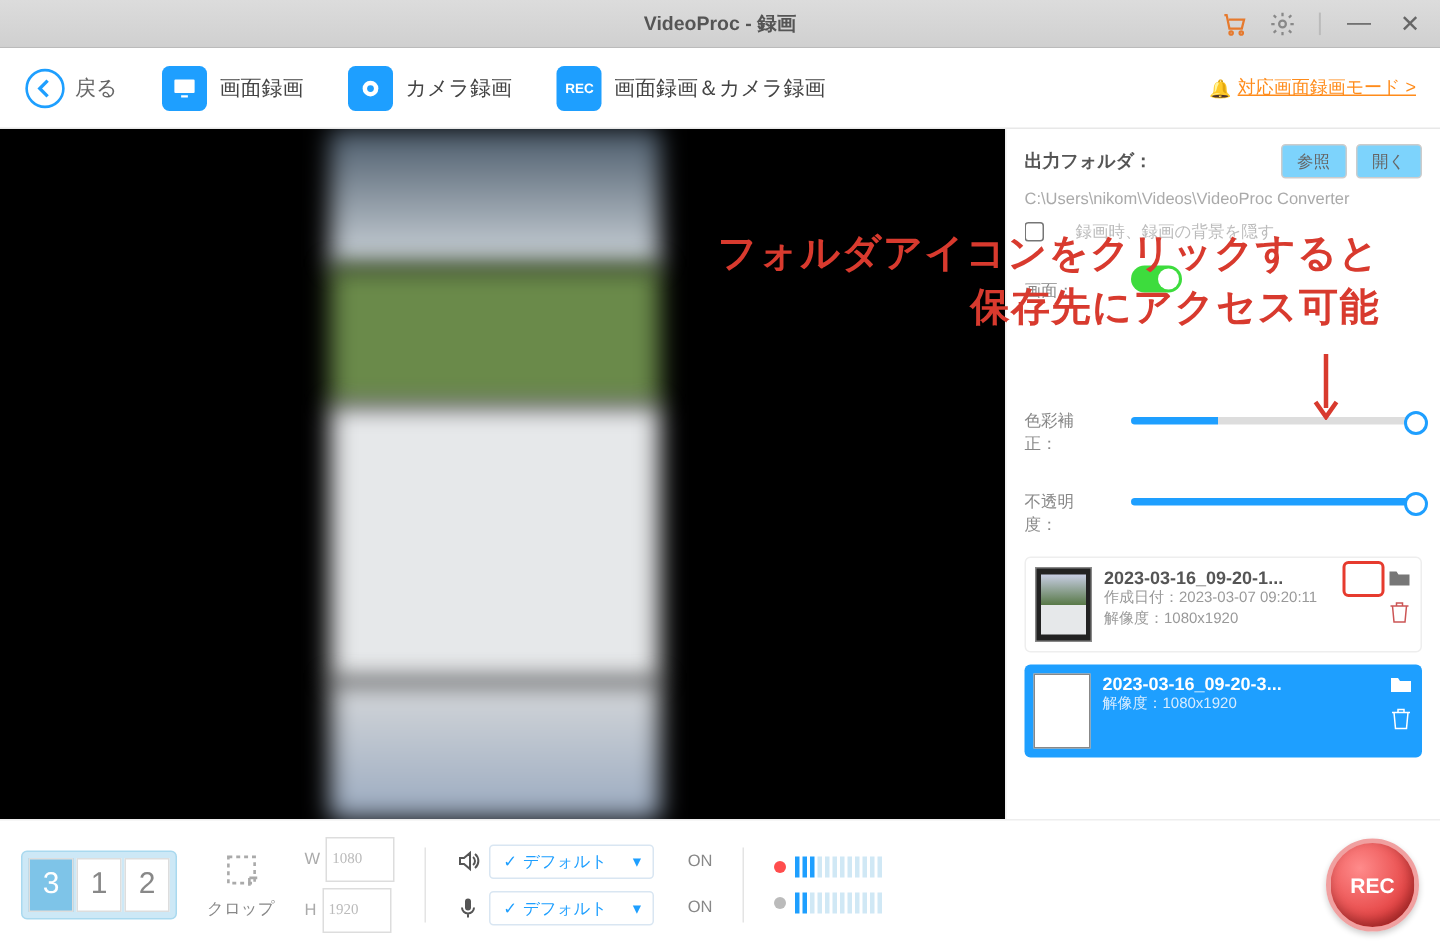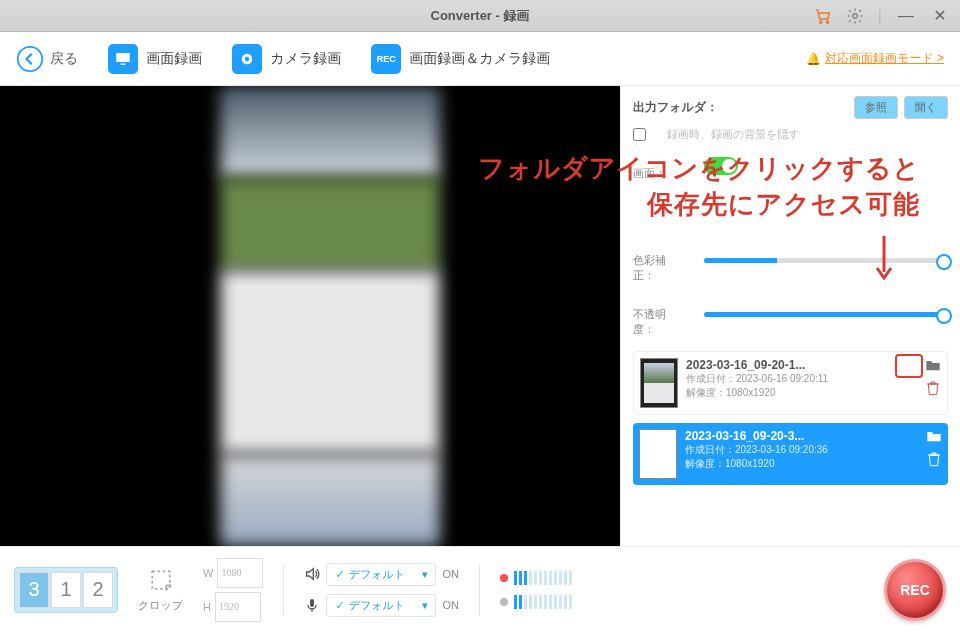--- a/index.html
+++ b/index.html
@@ -24,21 +24,21 @@
 
 .main { display: flex; height: 460px; }
 .preview { flex: 1; background: #000; position: relative; overflow: hidden; }
 .blur-img { position: absolute; left: 220px; top: 0; width: 220px; height: 100%; }
 .blur-row { height: 12%; filter: blur(8px); }
 .blur-top { background: linear-gradient(#4a5a6a, #cfd6dc); height: 20%; }
 .blur-green { background: #6a8a4a; height: 20%; }
 .blur-mid { background: #e6e8ea; height: 40%; }
 .blur-bottom { background: linear-gradient(#d6d8da, #9aaac0); height: 20%; }
 
-.sidepanel { width: 340px; background: #fff; border-left: 1px solid #eee; padding: 10px 12px; font-size: 12px; color: #777; display: flex; flex-direction: column; gap: 8px; overflow: hidden; }
+.sidepanel { width: 290px; background: #fff; border-left: 1px solid #eee; padding: 10px 12px; font-size: 12px; color: #777; display: flex; flex-direction: column; gap: 8px; overflow: hidden; }
 .sp-head { display: flex; align-items: center; gap: 6px; }
 .sp-head-label { color: #555; font-weight: bold; flex: 1; }
 .sp-btn { border: 1px solid #ccc; background: #7dd3fc; padding: 3px 10px; font-size: 11px; border-radius: 3px; cursor: pointer; color: #666; }
 .sp-path { color: #aaa; font-size: 11px; }
 .sp-row { display: flex; align-items: center; gap: 21px; }
 .sp-row-label { width: 50px; font-size: 11px; color: #888; margin-top: 16px; }
 .toggle { width: 34px; height: 18px; border-radius: 9px; position: relative; cursor: pointer; }
 .toggle.on { background: #3ddc3d; }
 .toggle::after { content: ""; width: 14px; height: 14px; background: #fff; border-radius: 50%; position: absolute; top: 2px; }
 .toggle.on::after { right: 2px; }
@@ -69,40 +69,40 @@
 .crop-box svg { width: 28px; height: 28px; stroke: #aaa; }
 .wh-box { display: flex; flex-direction: column; gap: 4px; font-size: 11px; color: #aaa; }
 .wh-row { display: flex; align-items: center; gap: 4px; }
 .wh-row input { width: 46px; height: 30px; border: 1px solid #ddd; font-size: 10px; padding: 0 3px; color: #bbb; font-family: Liberation Serif, serif; }
 .vdiv { width: 1px; height: 50px; background: #e4e4e4; }
 .audio-col { display: flex; flex-direction: column; gap: 8px; }
 .audio-row { display: flex; align-items: center; gap: 6px; }
 .audio-row svg { width: 16px; height: 16px; fill: #666; }
 .audio-select { border: 1px solid #d9e6f2; border-radius: 3px; padding: 3px 8px; font-size: 11px; color: #1e9fff; display: flex; align-items: center; gap: 4px; min-width: 110px; cursor: pointer; }
 .chk { color: #1e9fff; }
-.on-label { font-size: 11px; color: #888; }
+.on-label { font-size: 11px; color: #888; margin-left: 16px; }
 .levels { display: flex; flex-direction: column; gap: 10px; }
 .level-row { display: flex; align-items: center; gap: 6px; }
 .dot { width: 8px; height: 8px; border-radius: 50%; }
 .dot.red { background: #ff4d4d; }
 .dot.gray { background: #bbb; }
 .bars { display: flex; gap: 2px; }
 .bar { width: 3px; height: 14px; background: #d0e8f5; }
 .bar.on { background: #1e9fff; }
 .rec-btn { width: 62px; height: 62px; border-radius: 50%; background: radial-gradient(circle at 35% 30%, #ff8b8b, #d82020); border: 3px solid #f0a0a0; display: flex; align-items: center; justify-content: center; color: #fff; font-weight: bold; font-size: 14px; cursor: pointer; margin-left: auto; box-shadow: inset -2px -4px 8px rgba(0,0,0,.3), 0 2px 4px rgba(0,0,0,.2); }
 
 .annotation { position: absolute; top: 150px; left: 380px; width: 540px; text-align: right; font-size: 26px; font-weight: bold; color: #d83a2e; line-height: 1.4; z-index: 50; letter-spacing: 1px; }
 .arrow-down { position: absolute; top: 236px; right: 66px; z-index: 50; }
 .arrow-down svg { width: 20px; height: 44px; }
 </style>
 </head>
 <body>
 
 <div class="titlebar">
-  <div class="titlebar-title">Converter - 録画</div>
+  <div class="titlebar-title">VideoProc - 録画</div>
   <div class="titlebar-right">
     <span class="titlebar-icon"><svg viewBox="0 0 24 24" fill="none" stroke="#e67a2e" stroke-width="2">
           <circle cx="9" cy="20" r="1.5"></circle>
           <circle cx="18" cy="20" r="1.5"></circle>
           <path d="M3 4h2l2.5 12h11l2-8H7"></path>
         </svg></span>
     <span class="titlebar-icon"><svg viewBox="0 0 24 24" fill="none" stroke="#888" stroke-width="2">
           <circle cx="12" cy="12" r="3"></circle>
           <path d="M12 2v3M12 19v3M4.2 4.2l2.1 2.1M17.7 17.7l2.1 2.1M2 12h3M19 12h3M4.2 19.8l2.1-2.1M17.7 6.3l2.1-2.1"></path>
         </svg></span>
@@ -159,20 +159,21 @@
       <div class="blur-row blur-bottom"></div>
     </div>
   </div>
 
   <div class="sidepanel">
     <div class="sp-head">
       <span class="sp-head-label">出力フォルダ：</span>
       <button class="sp-btn">参照</button>
       <button class="sp-btn">開く</button>
     </div>
+    <div class="sp-path">C:\Users\nikom\Videos\VideoProc Converter</div>
 
     <div class="sp-row">
         <input type="checkbox" style="">
         <span style="color:#bbb;font-size:11px">録画時、録画の背景を隠す</span>
       </div>
     <div class="sp-row">
         <span class="sp-row-label">画面：</span>
         <div class="toggle on"></div>
       </div>
     <div style="height:40px"></div>
@@ -184,41 +185,40 @@
         <span class="sp-row-label">不透明度：</span>
         <div class="slider"></div>
       </div>
 
     <div class="rec-item" style="margin-top:6px;border:1px solid #eee">
       <div class="thumb">
           <div class="thumb-inner"></div>
         </div>
       <div class="rec-info">
         <div class="rec-name">2023-03-16_09-20-1...</div>
-        <div class="rec-meta"><span>作成日付：</span><span>2023-06-16 09:20:11</span></div>
+        <div class="rec-meta"><span>作成日付：</span><span>2023-03-07 09:20:11</span></div>
         <div class="rec-meta"><span>解像度：</span><span>1080x1920</span></div>
       </div>
       <div class="rec-icons">
         <svg class="folder-icon" viewBox="0 0 24 20">
             <path d="M2 4h7l2 3h11v11H2z" fill="#777"></path>
           </svg>
         <svg class="trash-icon" viewBox="0 0 20 24">
             <path d="M3 6h14l-1.5 16h-11zM7 3h6v3H7zM1 6h18" fill="none" stroke="#c55" stroke-width="1.5"></path>
           </svg>
       </div>
       <div class="red-box"></div>
     </div>
 
     <div class="rec-item sel">
       <div class="thumb" style="background:#fff">
           <div class="play-tri"></div>
         </div>
       <div class="rec-info">
         <div class="rec-name">2023-03-16_09-20-3...</div>
-        <div class="rec-meta"><span>作成日付：</span><span>2023-03-16 09:20:36</span></div>
         <div class="rec-meta"><span>解像度：</span><span>1080x1920</span></div>
       </div>
       <div class="rec-icons">
         <svg class="folder-icon" viewBox="0 0 24 20">
             <path d="M2 4h7l2 3h11v11H2z" fill="#fff"></path>
           </svg>
         <svg class="trash-icon" viewBox="0 0 20 24">
             <path d="M3 6h14l-1.5 16h-11zM7 3h6v3H7zM1 6h18" fill="none" stroke="#fff" stroke-width="1.5"></path>
           </svg>
       </div>

